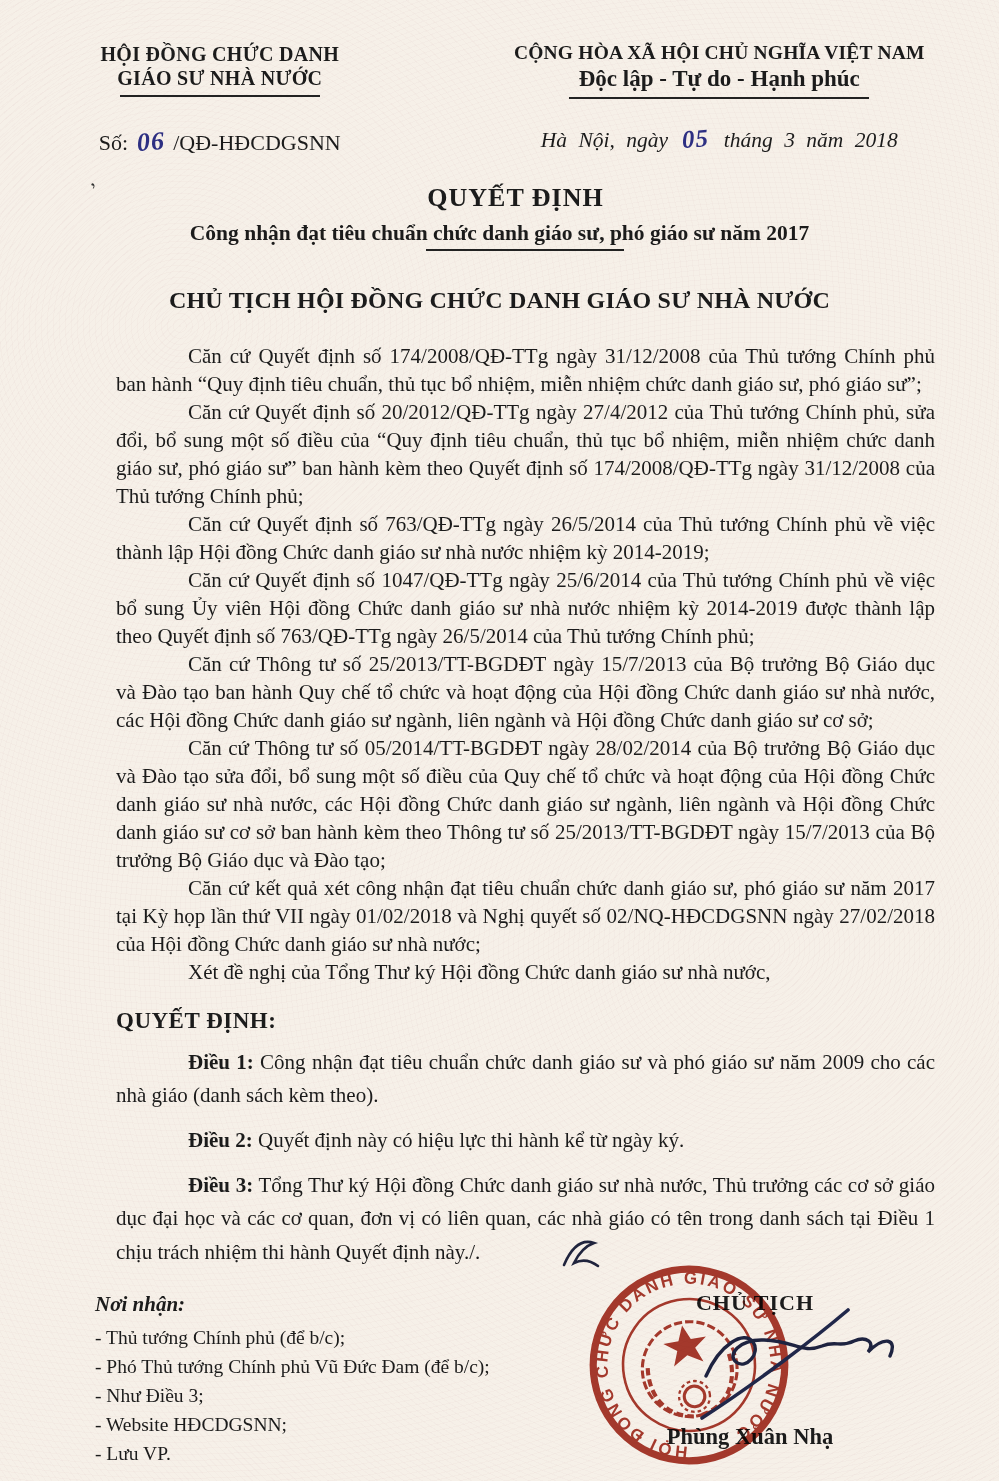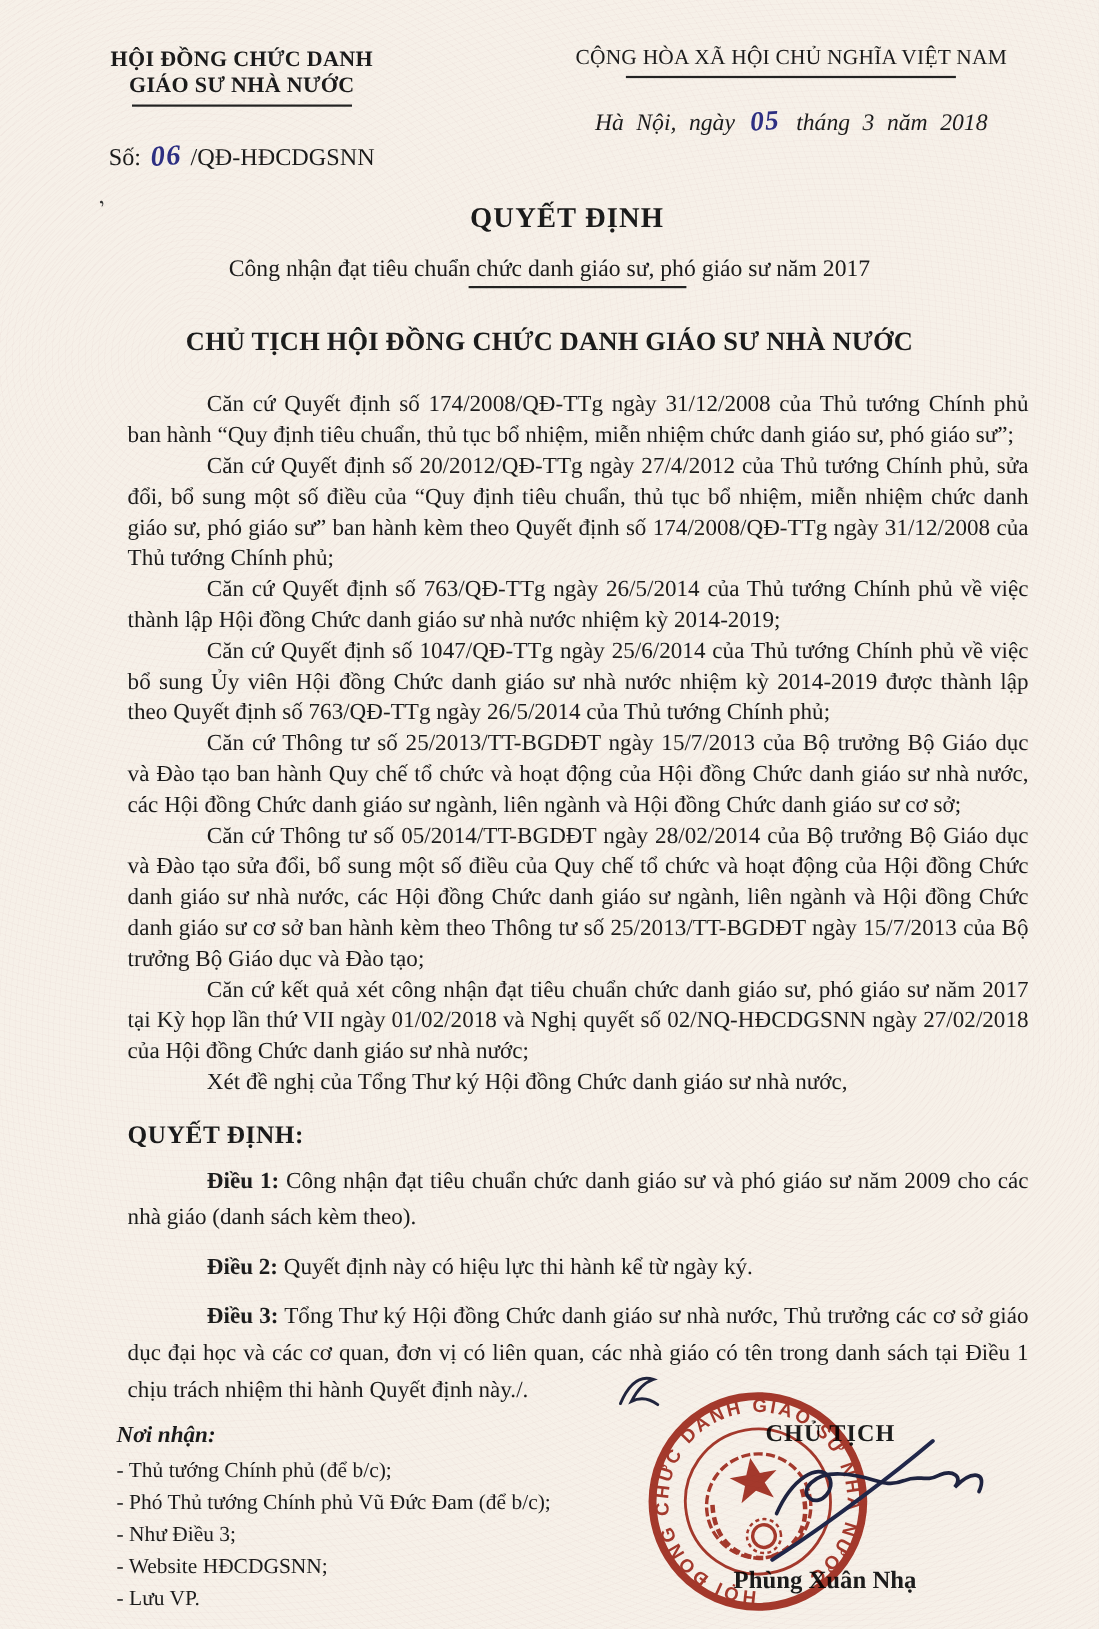--- a/index.html
+++ b/index.html
@@ -23,43 +23,43 @@
   .rule{height:2px;background:#222;margin:5px auto 0;}
   .rule-left{width:200px;}
   .rule-right{width:300px;}
   .doc-number{margin-top:30px;font-size:22px;}
   .handwriting{
     color:#2d2f82;font-style:italic;font-weight:700;
     font-size:26px;letter-spacing:1px;
     display:inline-block;transform:rotate(-4deg);
     padding:0 3px;
   }
-  .national-1{font-weight:400;font-size:19.5px;letter-spacing:.2px;}
+  .national-1{font-weight:700;font-size:19.5px;letter-spacing:.2px;}
   .national-2{font-weight:700;font-size:23px;margin-top:2px;}
   .date-line{margin-top:26px;font-style:italic;font-size:21.5px;word-spacing:6px;}
   .date-line .handwriting{font-size:25px;}
   
   .title-block{text-align:center;margin-top:26px;position:relative;}
   .stray-mark{position:absolute;left:92px;top:-5px;color:#333;font-size:20px;transform:rotate(-30deg);}
   .doc-title{font-weight:700;font-size:26px;letter-spacing:1px;padding-left:32px;}
-  .doc-subtitle{font-weight:400;font-size:21.5px;margin-top:19px;}
+  .doc-subtitle{font-weight:700;font-size:21.5px;margin-top:8px;}
   .subtitle-rule{width:198px;height:2px;background:#222;margin:3px auto 0;transform:translateX(25px);}
   .authority{font-weight:700;font-size:24px;margin-top:36px;letter-spacing:.2px;}
   
   .body-text{margin-top:28px;padding:0 64px 0 116px;}
   .body-text p{
     margin:0;text-align:justify;text-indent:72px;
     font-size:21px;line-height:28px;
   }
   .decision-heading{text-align:left;font-weight:700;font-size:23px;letter-spacing:.5px;margin:22px 0 6px;}
   .article{margin-top:12px !important;line-height:33px !important;}
   .article b{font-weight:700;}
   .flourish-wrap{display:inline-block;vertical-align:-10px;margin-left:2px;}
   
-  .recipients{position:absolute;left:106px;top:1292px;font-size:20px;}
+  .recipients{position:absolute;left:95px;top:1292px;font-size:20px;}
   .recipients-label{font-weight:700;font-style:italic;font-size:21px;margin-bottom:6px;}
   .recipients div.item{font-size:19.5px;line-height:29px;}
   .sig-title{position:absolute;left:655px;top:1290px;width:200px;text-align:center;font-weight:700;font-size:22px;letter-spacing:1px;}
   .sig-name{position:absolute;left:610px;top:1424px;width:280px;text-align:center;font-weight:700;font-size:22.5px;}
   .signature-svg{position:absolute;left:640px;top:1296px;z-index:3;}
   .stamp-wrap{
     position:absolute;left:586px;top:1262px;width:206px;height:206px;
     transform:rotate(-10deg);
     mix-blend-mode:multiply;opacity:.92;z-index:2;
   }
@@ -77,20 +77,21 @@
       <div class="issuer">GIÁO SƯ NHÀ NƯỚC</div>
       <div class="rule rule-left"></div>
       <div class="doc-number">
         <span>Số:</span>
         <span class="handwriting">06</span>
         <span>/QĐ-HĐCDGSNN</span>
       </div>
     </div>
     <div class="hdr-right">
       <div class="national-1">CỘNG HÒA XÃ HỘI CHỦ NGHĨA VIỆT NAM</div>
+      <div class="national-2">Độc lập - Tự do - Hạnh phúc</div>
       <div class="rule rule-right"></div>
       <div class="date-line">
         <span>Hà Nội, ngày</span>
         <span class="handwriting">05</span>
         <span>tháng 3 năm 2018</span>
       </div>
     </div>
   </div>
 
   <div class="title-block">

